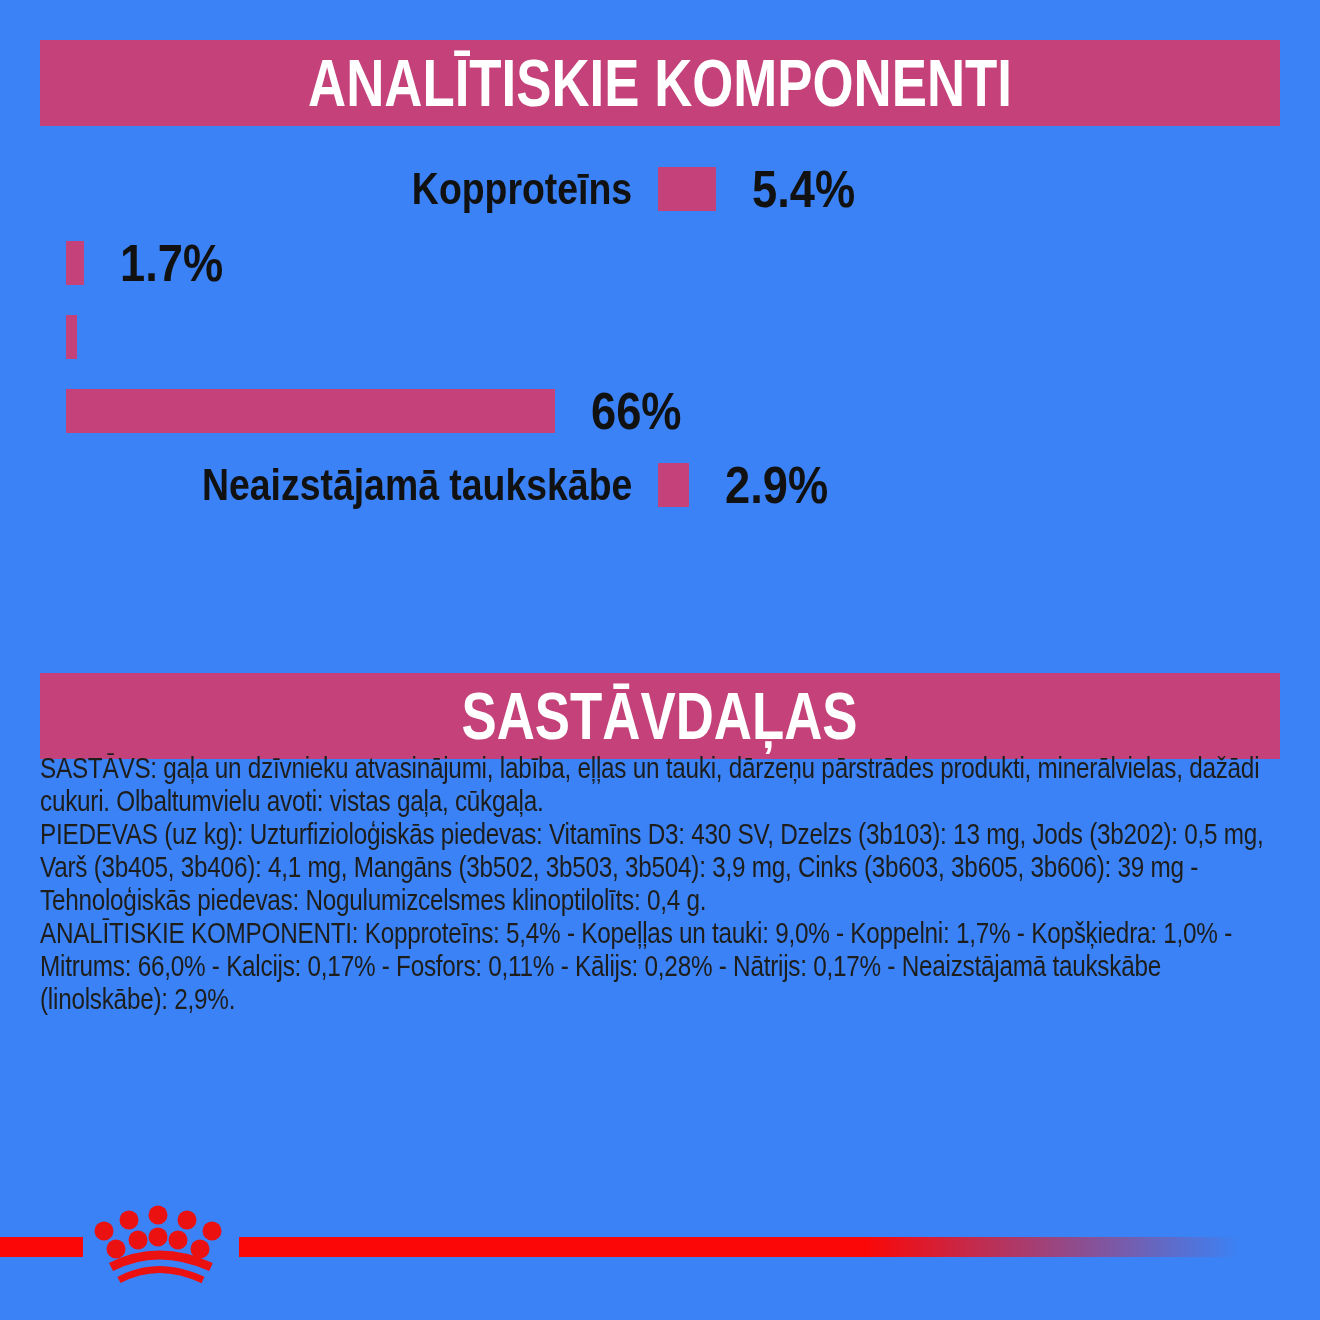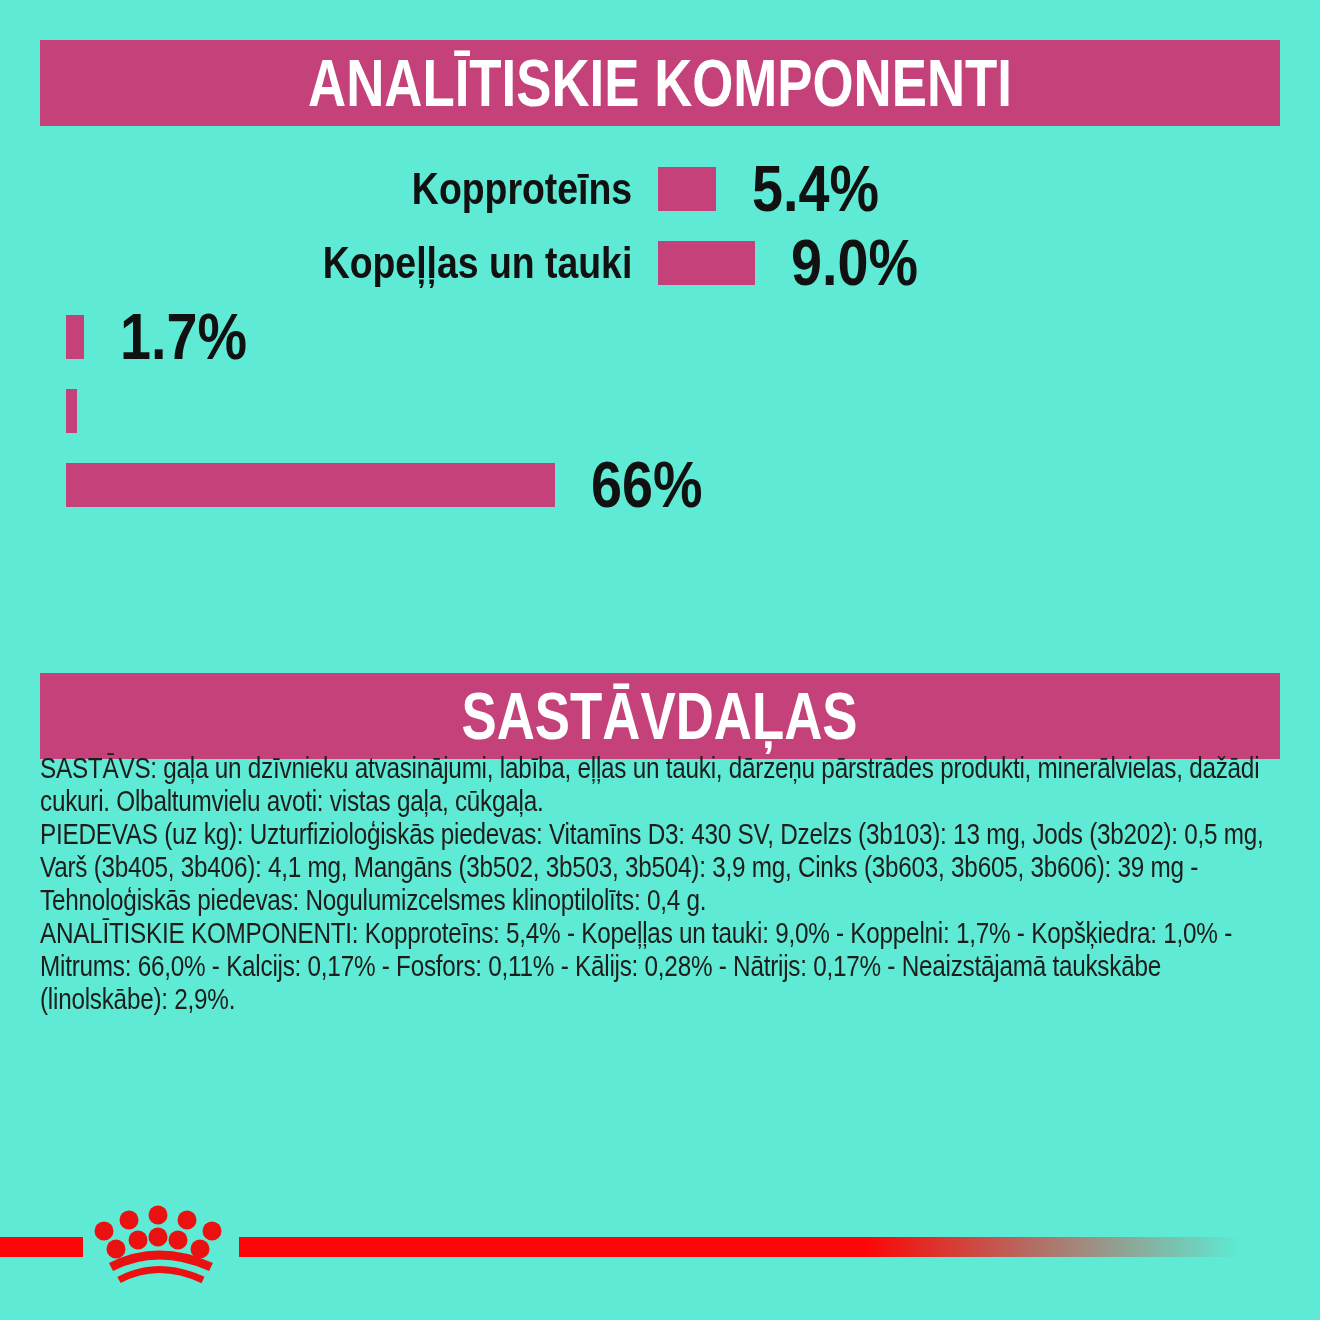--- a/index.html
+++ b/index.html
@@ -1,17 +1,17 @@
 <!DOCTYPE html>
 <html><head>
 <meta charset="utf-8">
 <style>
   html,body{margin:0;padding:0;background:#fff;}
   #page{
-    position:relative;width:1320px;height:1320px;background:#5eead4;overflow:hidden;
+    position:relative;width:1320px;height:1320px;background:#3b82f6;overflow:hidden;
     font-family:"Liberation Sans","DejaVu Sans",sans-serif;color:#1d1d1b;
   }
   .banner{
     position:absolute;left:40px;width:1240px;height:86px;
     background:var(--pink,#c4417a);display:flex;align-items:center;justify-content:center;
   }
   .banner-text{
     color:#fff;font-weight:bold;font-size:66px;letter-spacing:0;white-space:nowrap;
     display:inline-block;transform:scaleX(0.80);transform-origin:50% 50%;
   }
@@ -22,21 +22,21 @@
   .crow{display:flex;align-items:center;height:74px;}
   .clabel{
     width:592px;flex:none;text-align:right;font-weight:bold;font-size:44px;
     color:#111;white-space:nowrap;
   }
   .clabel > span{display:inline-block;transform:scaleX(0.85);transform-origin:100% 50%;}
   .cbar{
     height:44px;flex:none;margin-left:26px;background:var(--pink,#c4417a);
   }
   .cval{
-    margin-left:36px;font-weight:bold;font-size:64px;color:#111;white-space:nowrap;
+    margin-left:36px;font-weight:bold;font-size:52px;color:#111;white-space:nowrap;
   }
   .cval > span{display:inline-block;transform:scaleX(0.87);transform-origin:0 50%;}
 
   #ingredients-text{
     position:absolute;left:40px;top:752px;width:1480px;
     transform:scaleX(0.838);transform-origin:0 0;
     font-size:29px;line-height:33px;letter-spacing:-0.3px;color:#1d1d1b;
   }
   #ingredients-text p{margin:0;padding:0;}
 
@@ -57,34 +57,34 @@
     <span class="banner-text">ANALĪTISKIE KOMPONENTI</span>
   </div>
 
   <div id="chart">
     <div class="crow">
       <div class="clabel"><span>Kopproteīns</span></div>
       <div class="cbar" style="width: 58.32px; background: rgb(196, 65, 122);"></div>
       <div class="cval"><span>5.4%</span></div>
     </div>
     <div class="crow">
-      <div class="clabel"><span>Kopeļļas un tauki</span></div>
-      <div class="cbar" style="width: 97.2px; background: rgb(196, 65, 122);"></div>
-      <div class="cval"><span>9.0%</span></div>
-    </div>
-    <div class="crow">
       <div class="cbar" style="width: 18.36px; background: rgb(196, 65, 122);"></div>
       <div class="cval"><span>1.7%</span></div>
     </div>
     <div class="crow">
       <div class="cbar" style="width: 10.8px; background: rgb(196, 65, 122);"></div>
     </div>
     <div class="crow">
       <div class="cbar" style="width: 489px; background: rgb(196, 65, 122);"></div>
       <div class="cval"><span>66%</span></div>
+    </div>
+    <div class="crow">
+      <div class="clabel"><span>Neaizstājamā taukskābe</span></div>
+      <div class="cbar" style="width: 31.32px; background: rgb(196, 65, 122);"></div>
+      <div class="cval"><span>2.9%</span></div>
     </div>
   </div>
 
   <div class="banner" id="banner-ingredients">
     <span class="banner-text">SASTĀVDAĻAS</span>
   </div>
 
   <div id="ingredients-text">
     <p>SASTĀVS: gaļa un dzīvnieku atvasinājumi, labība, eļļas un tauki, dārzeņu pārstrādes produkti, minerālvielas, dažādi cukuri. Olbaltumvielu avoti: vistas gaļa, cūkgaļa.</p>
     <p>PIEDEVAS (uz kg): Uzturfizioloģiskās piedevas: Vitamīns D3: 430 SV, Dzelzs (3b103): 13 mg, Jods (3b202): 0,5 mg, Varš (3b405, 3b406): 4,1 mg, Mangāns (3b502, 3b503, 3b504): 3,9 mg, Cinks (3b603, 3b605, 3b606): 39 mg - Tehnoloģiskās piedevas: Nogulumizcelsmes klinoptilolīts: 0,4 g.</p>

